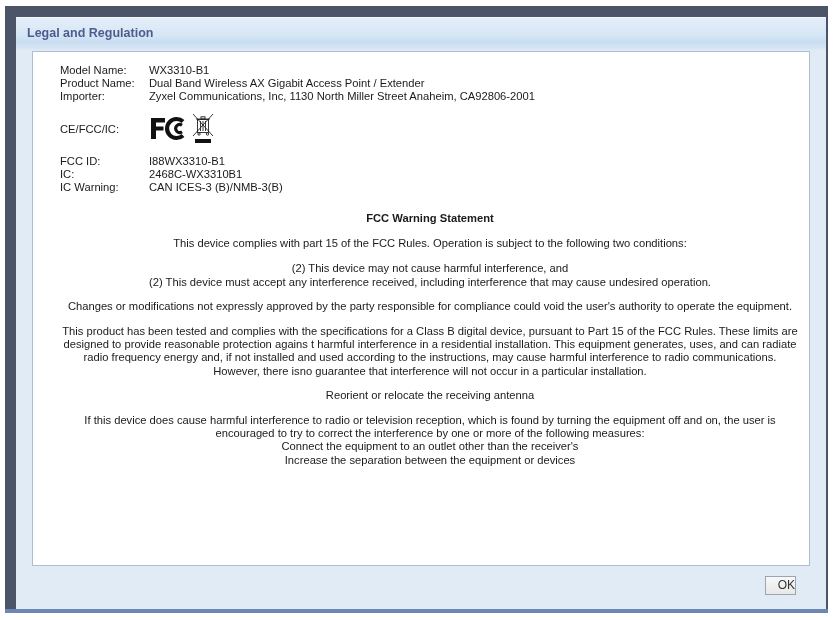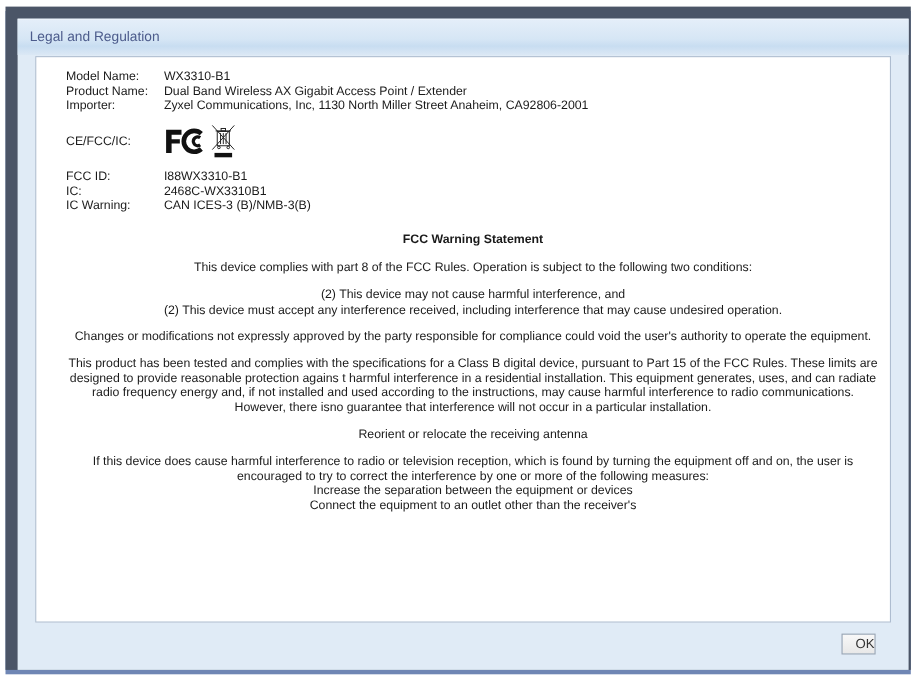--- a/index.html
+++ b/index.html
@@ -35,21 +35,21 @@
       top: 0;
       width: 810px;
       height: 32px;
       background: linear-gradient(to bottom, #e4eef9 0%, #d6e6f5 55%, #c8ddf1 75%, #dbe8f5 100%);
     }
     .header-title {
       position: absolute;
       left: 11px;
       top: 8px;
       font-size: 12.5px;
-      font-weight: normal;
+      font-weight: bold;
       color: #4d5c8c;
       letter-spacing: 0px;
     }
     .content {
       position: absolute;
       left: 16px;
       top: 33px;
       width: 778px;
       height: 515px;
       background: #ffffff;
@@ -196,27 +196,27 @@
         <div class="info-row">
           <span class="info-label">IC:</span><span class="info-value">2468C-WX3310B1</span>
         </div>
         <div class="info-row">
           <span class="info-label">IC Warning:</span><span class="info-value">CAN ICES-3 (B)/NMB-3(B)</span>
         </div>
       </div>
 
       <div class="statement">
         <h3>FCC Warning Statement</h3>
-        <p class="para gap-1">This device complies with part 8 of the FCC Rules. Operation is subject to the following two conditions:</p>
+        <p class="para gap-1">This device complies with part 15 of the FCC Rules. Operation is subject to the following two conditions:</p>
         <p class="para gap-1">(2) This device may not cause harmful interference, and</p>
         <p class="para">(2) This device must accept any interference received, including interference that may cause undesired operation.</p>
         <p class="para gap-2">Changes or modifications not expressly approved by the party responsible for compliance could void the user's authority to operate the equipment.</p>
         <p class="para gap-2">This product has been tested and complies with the specifications for a Class B digital device, pursuant to Part 15 of the FCC Rules. These limits are designed to provide reasonable protection agains t harmful interference in a residential installation. This equipment generates, uses, and can radiate radio frequency energy and, if not installed and used according to the instructions, may cause harmful interference to radio communications. However, there isno guarantee that interference will not occur in a particular installation.</p>
         <p class="para gap-2">Reorient or relocate the receiving antenna</p>
         <p class="para gap-2">If this device does cause harmful interference to radio or television reception, which is found by turning the equipment off and on, the user is encouraged to try to correct the interference by one or more of the following measures:</p>
+        <p class="para">Connect the equipment to an outlet other than the receiver's</p>
         <p class="para">Increase the separation between the equipment or devices</p>
-        <p class="para">Connect the equipment to an outlet other than the receiver's</p>
       </div>
     </div>
 
     <button class="ok-button">OK</button>
   </div>
 </div>
 
 </body></html>

